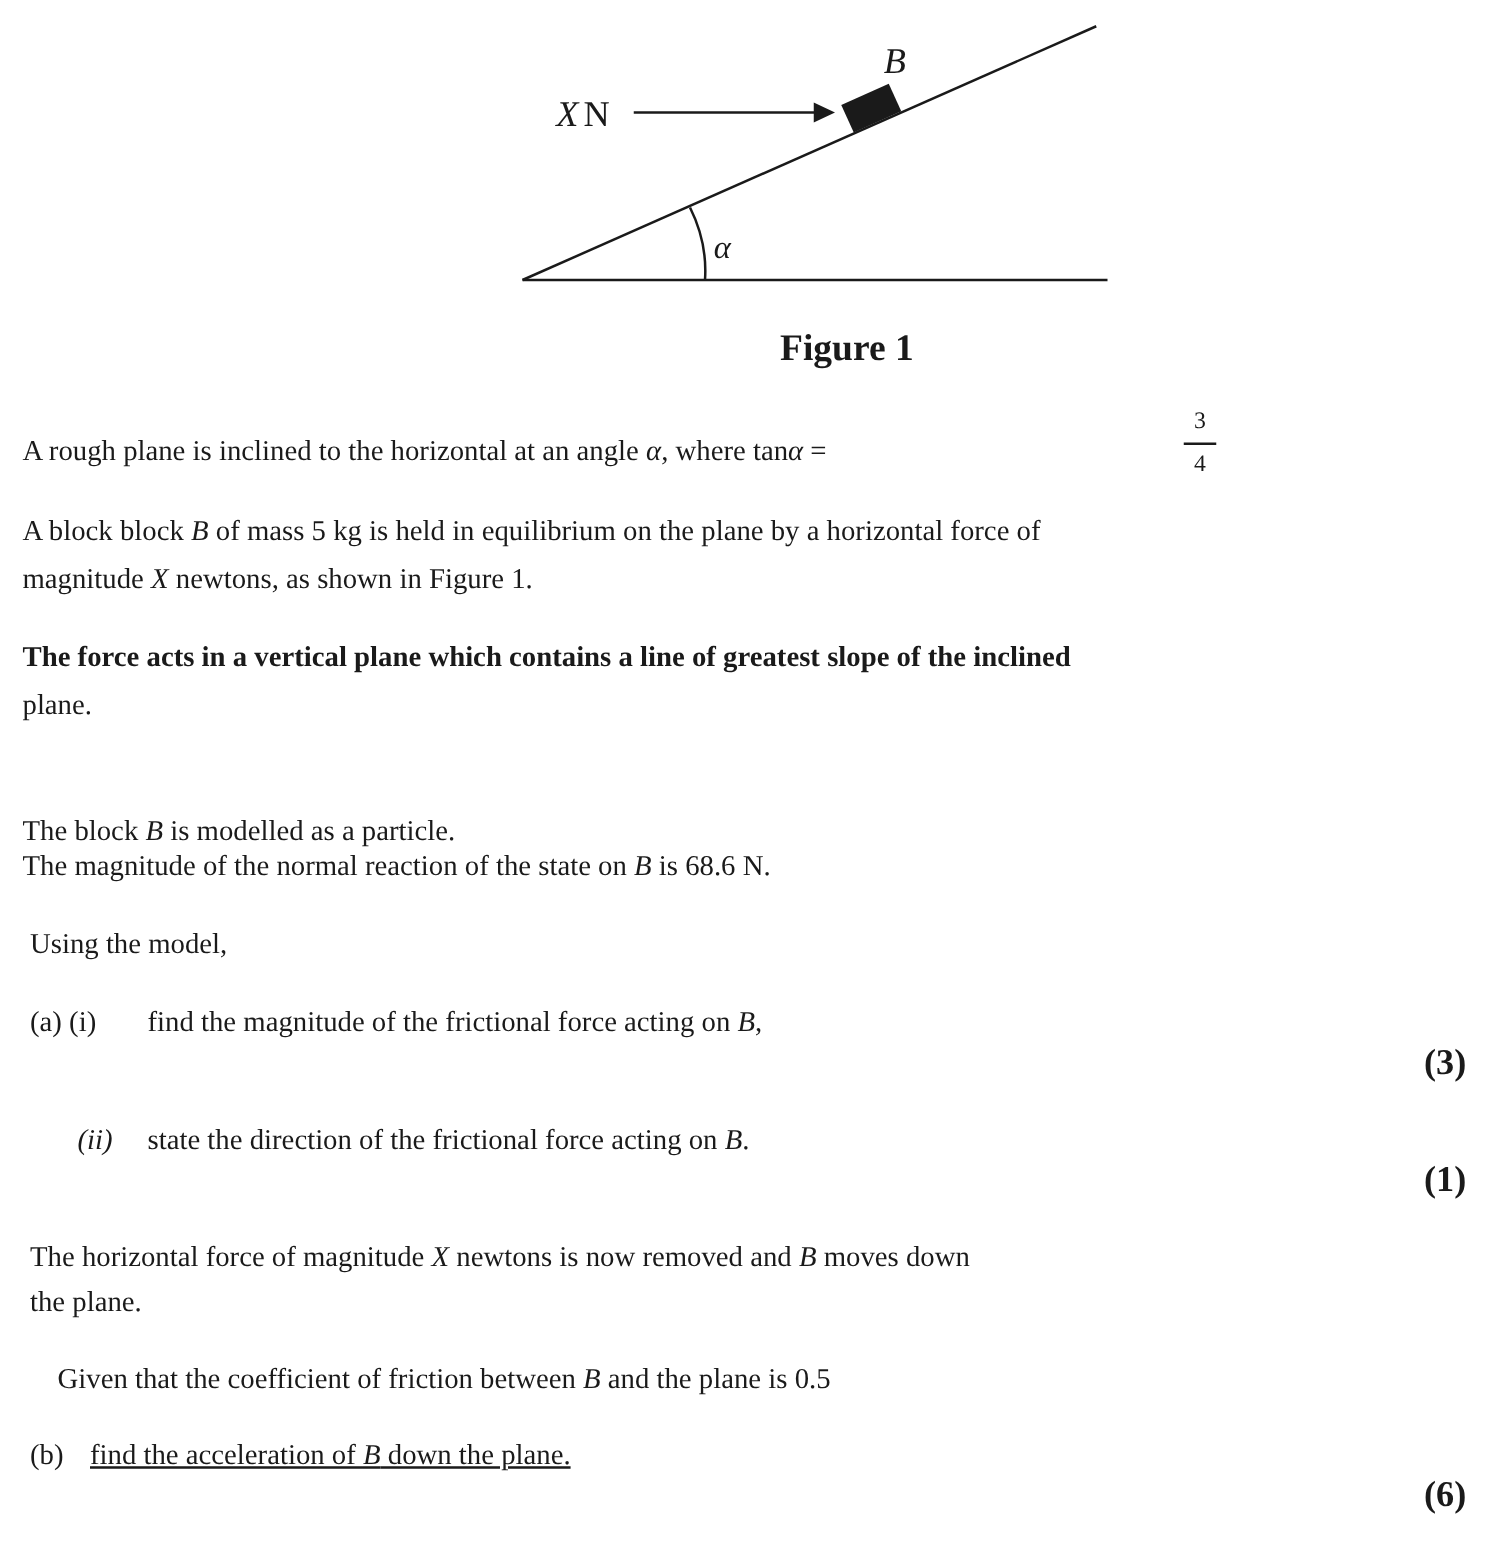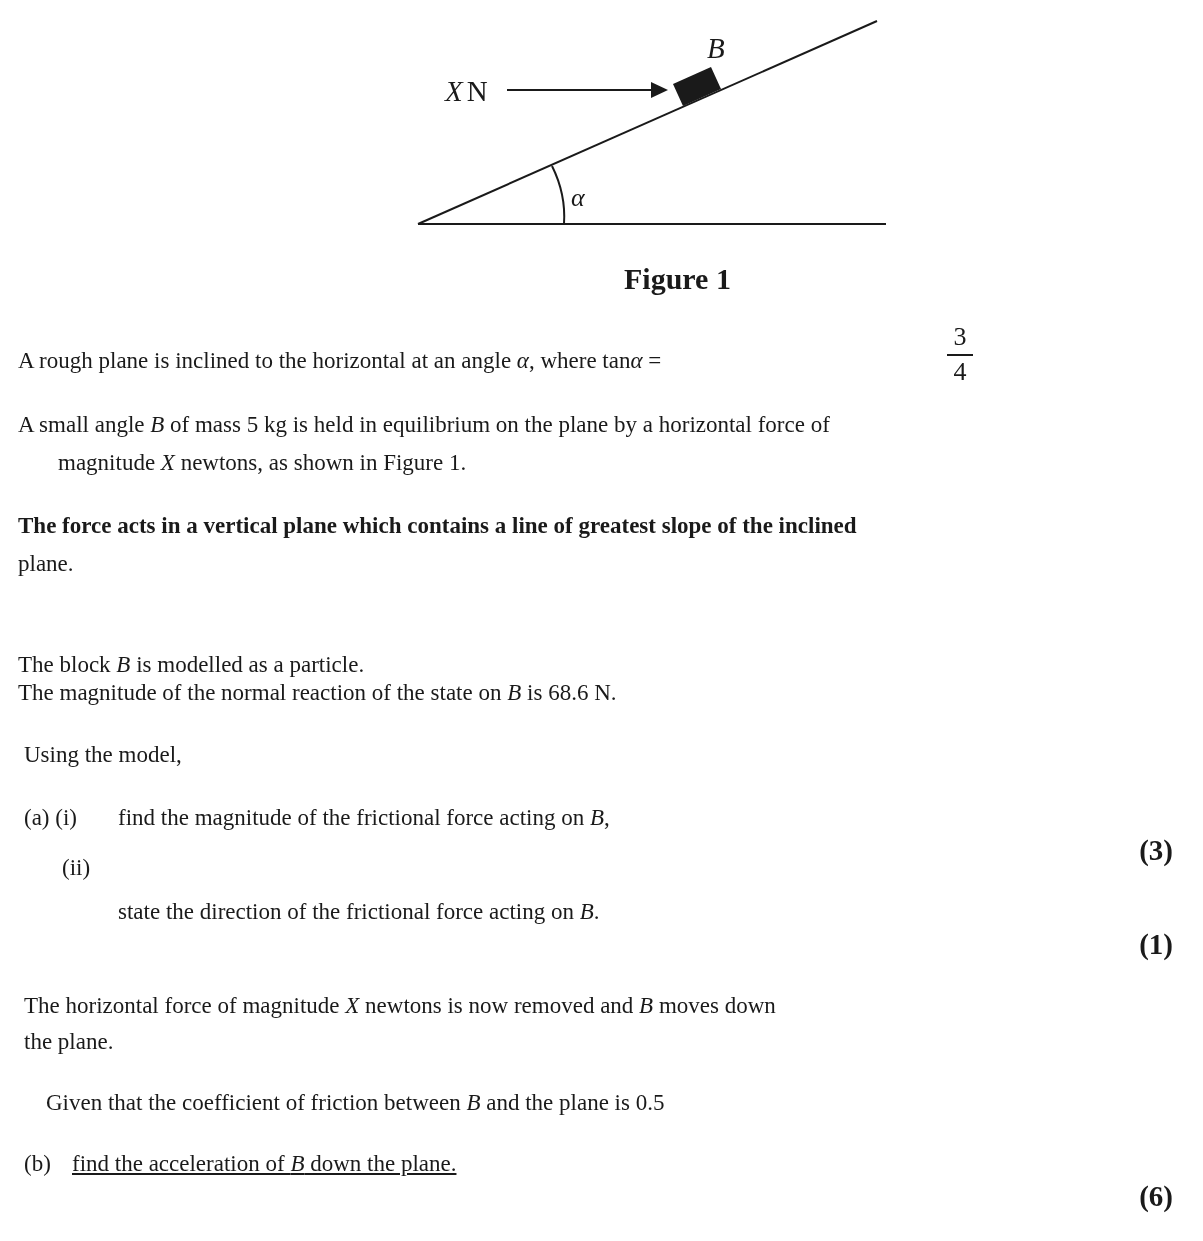--- a/index.html
+++ b/index.html
@@ -6,21 +6,21 @@
   body {
     width: 1203px; height: 1241px; position: relative; overflow: hidden;
     font-family: "Liberation Serif", "DejaVu Serif", serif;
     color: #1a1a1a;
   }
   .abs { position: absolute; white-space: nowrap; }
   .txt { font-size: 23px; line-height: 36px; }
   i { font-style: italic; }
   #figure { position: absolute; left: 400px; top: 0; width: 500px; height: 240px; }
   .caption { font-size: 30px; font-weight: bold; left: 624px; top: 262px; }
-  .frac { position: absolute; left: 945px; top: 322px; width: 30px; text-align: center; font-size: 26px; line-height: 30px; }
+  .frac { position: absolute; left: 945px; top: 322px; width: 30px; text-align: center; font-size: 19px; line-height: 30px; }
   .frac .bar { display: block; height: 2px; background: #1a1a1a; margin: 2px 2px 1px; }
   .marks { font-weight: bold; font-size: 29px; right: 30px; }
 </style>
 </head>
 <body>
 
 <svg id="figure" viewBox="0 0 500 240" width="500" height="240">
   <line x1="18" y1="224" x2="486" y2="224" stroke="#1a1a1a" stroke-width="2"></line>
   <line x1="18" y1="224" x2="477" y2="21" stroke="#1a1a1a" stroke-width="2"></line>
   <path d="M152 166 Q166 194 164 224" fill="none" stroke="#1a1a1a" stroke-width="2"></path>
@@ -37,23 +37,23 @@
 <div class="abs txt" style="left:18px; top:343px;">
   <span>A rough plane is inclined to the horizontal at an angle </span><i>α</i><span>, where  tan</span><i>α</i><span> =</span>
 </div>
 <div class="frac">
   <span>3</span>
   <span class="bar"></span>
   <span>4</span>
 </div>
 
 <div class="abs txt" style="left:18px; top:407px;">
-  <span>A small angle </span><i>B</i><span> of mass 5 kg is held in equilibrium on the plane by a horizontal force of</span>
+  <span>A block block </span><i>B</i><span> of mass 5 kg is held in equilibrium on the plane by a horizontal force of</span>
 </div>
-<div class="abs txt" style="left:18px; top:445px;margin-left:40px;">
+<div class="abs txt" style="left:18px; top:445px;">
   <span>magnitude </span><i>X</i><span> newtons, as shown in Figure 1.</span>
 </div>
 
 <div class="abs txt" style="left:18px; top:508px;font-weight:bold;">The force acts in a vertical plane which contains a line of greatest slope of the inclined</div>
 <div class="abs txt" style="left:18px; top:546px;">plane.</div>
 
 <div class="abs txt" style="left:18px; top:611px;margin-top:36px;">
   <span>The block </span><i>B</i><span> is modelled as a particle.</span>
 </div>
 
@@ -62,21 +62,21 @@
 </div>
 
 <div class="abs txt" style="left:24px; top:737px;">Using the model,</div>
 
 <div class="abs txt" style="left:24px; top:800px;">(a) (i)</div>
 <div class="abs txt" style="left:118px; top:800px;">
   <span>find the magnitude of the frictional force acting on </span><i>B</i><span>,</span>
 </div>
 <div class="abs marks" style="top:834px;">(3)</div>
 
-<div class="abs txt" style="left:62px; top:850px;">(ii)</div>
+<div class="abs txt" style="left:62px; top:894px;font-style:italic;">(ii)</div>
 <div class="abs txt" style="left:118px; top:894px;">
   <span>state the direction of the frictional force acting on </span><i>B</i><span>.</span>
 </div>
 <div class="abs marks" style="top:928px;">(1)</div>
 
 <div class="abs txt" style="left:24px; top:988px;">
   <span>The horizontal force of magnitude </span><i>X</i><span> newtons is now removed and </span><i>B</i><span> moves down</span>
 </div>
 <div class="abs txt" style="left:24px; top:1024px;">the plane.</div>
 

